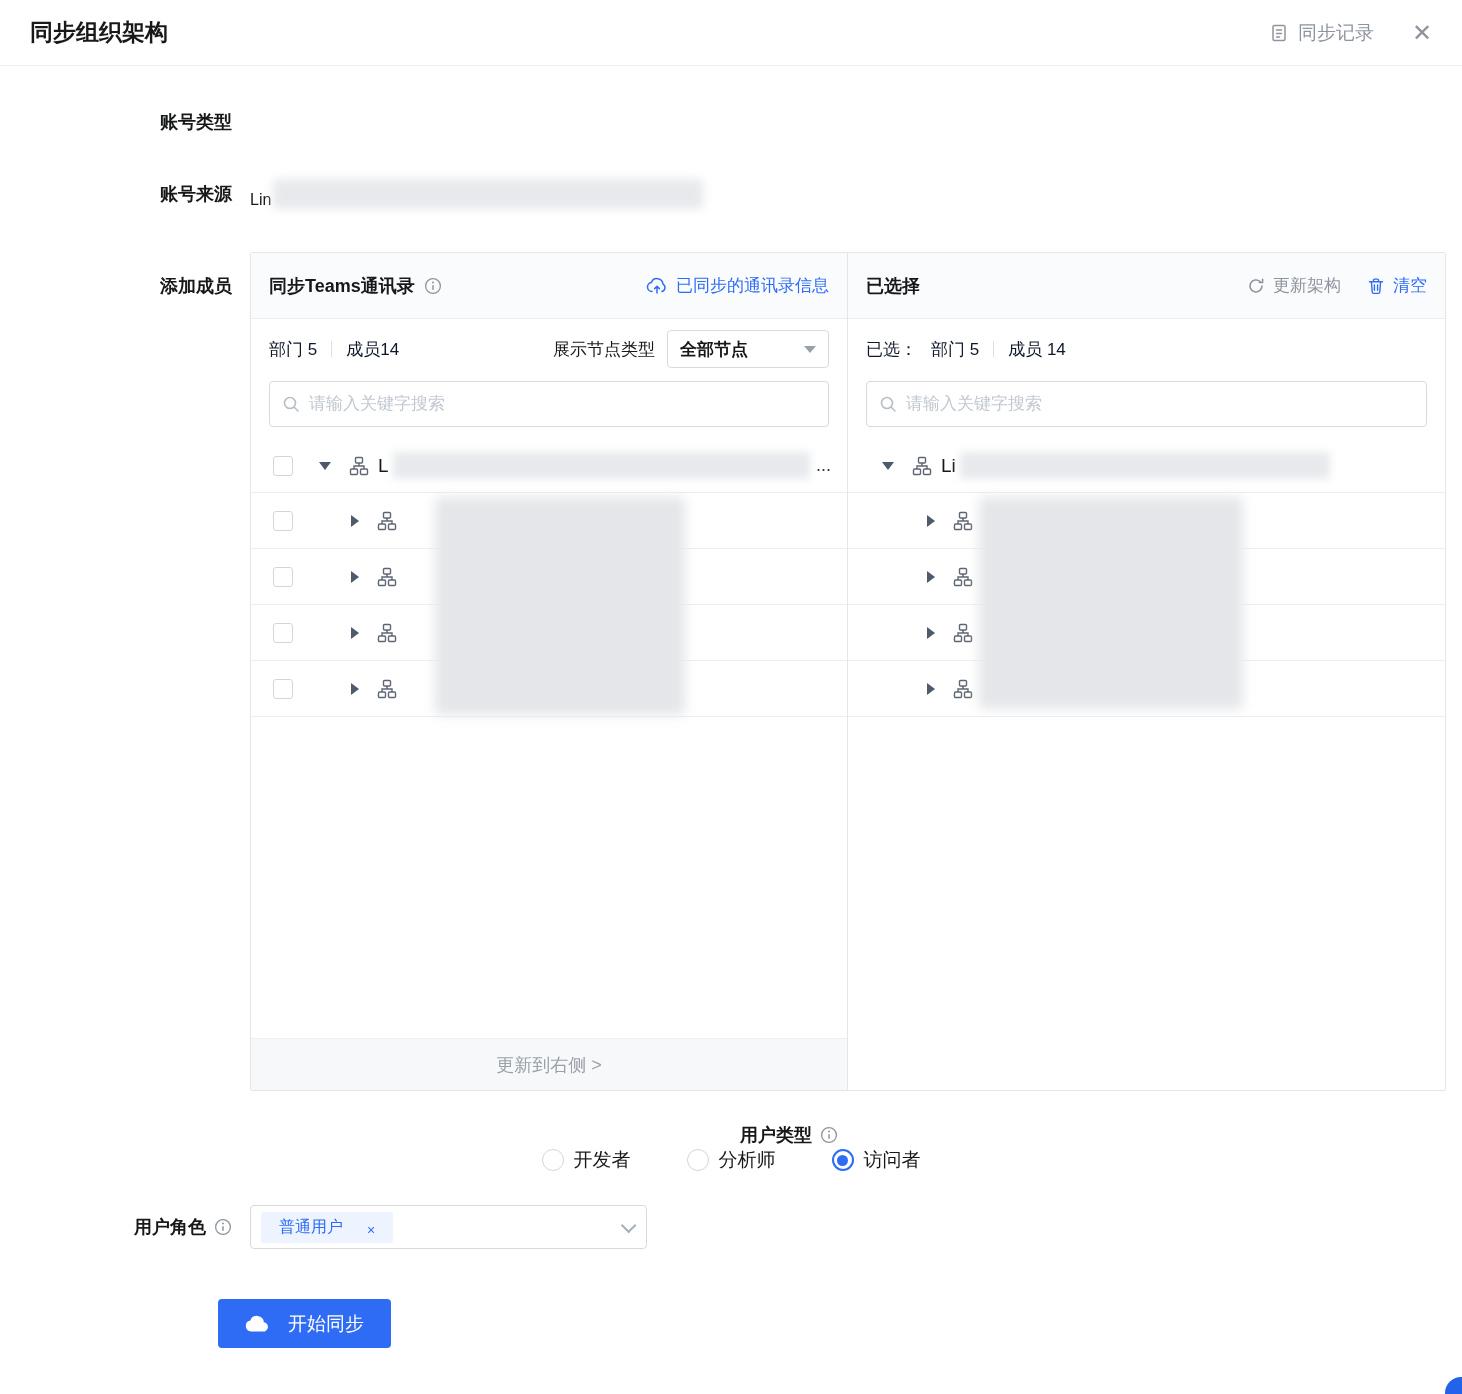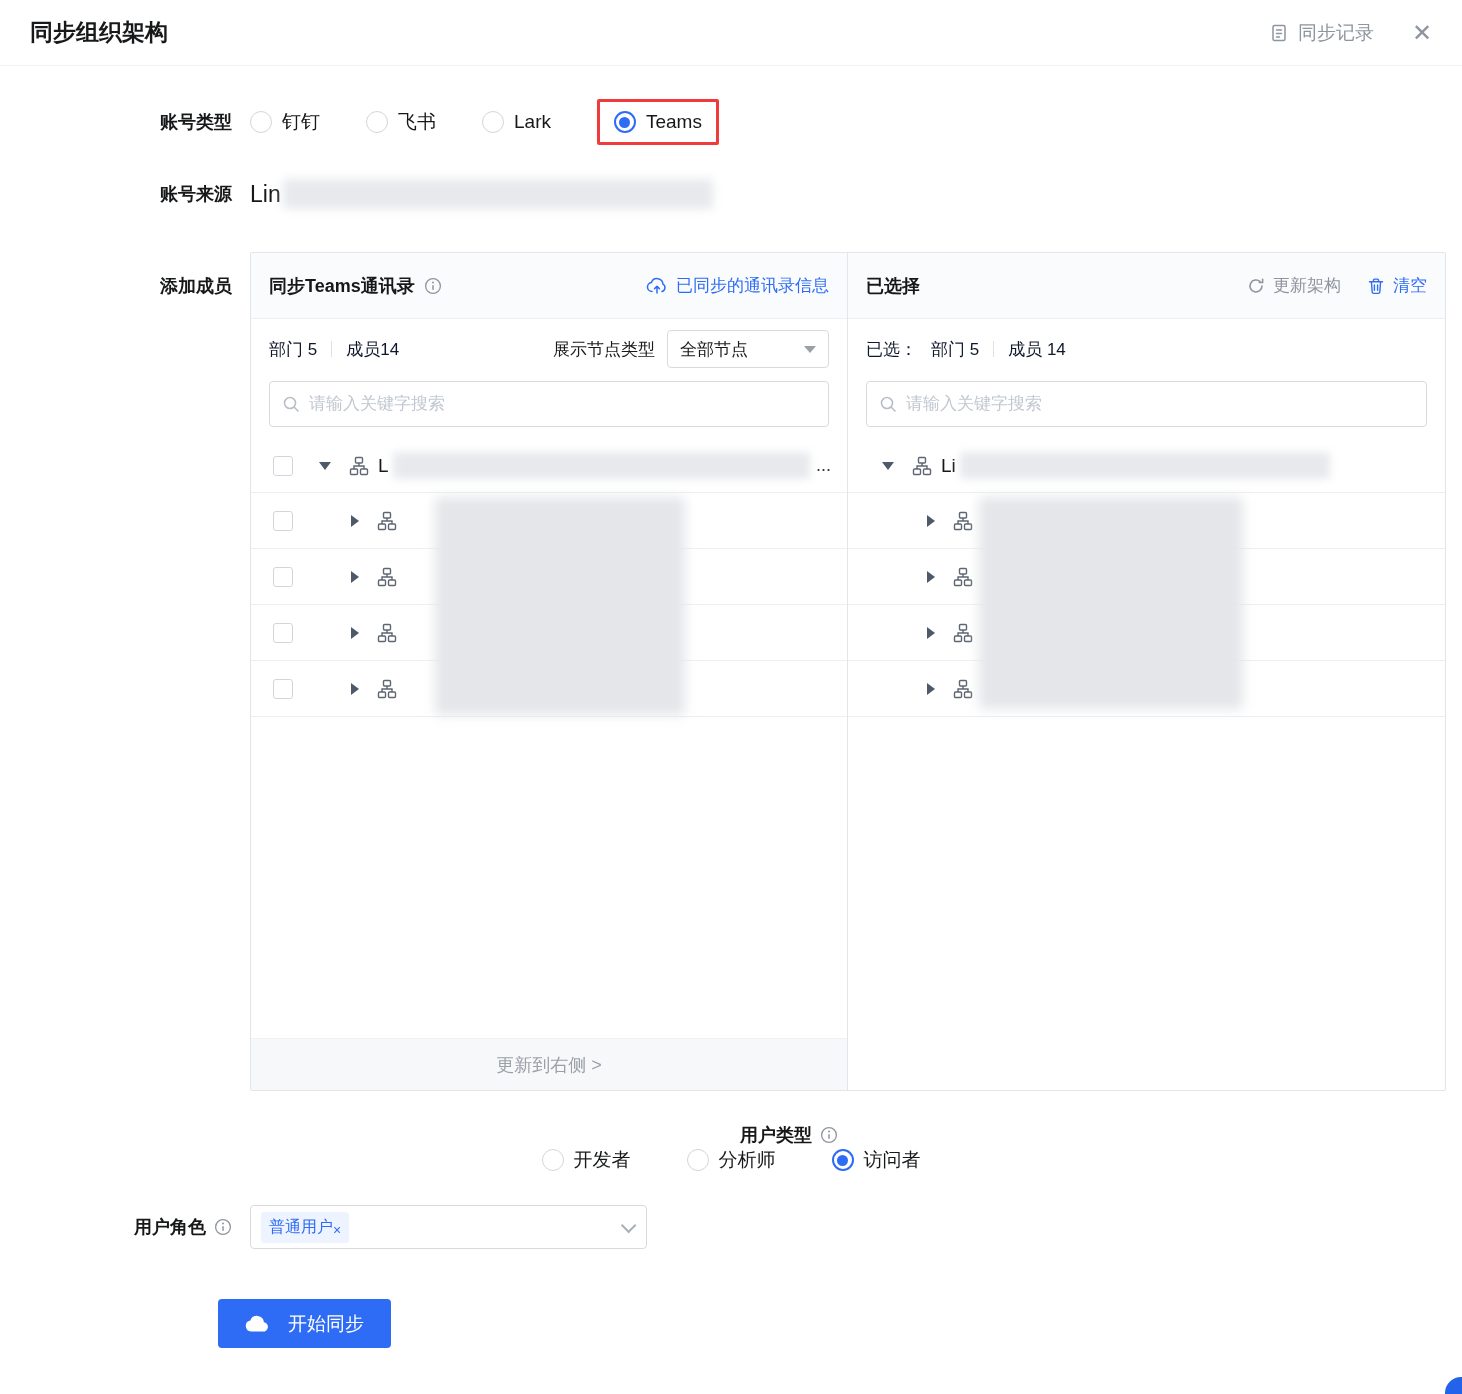--- a/index.html
+++ b/index.html
@@ -38,21 +38,21 @@
   }
   .radio.checked{ border:2px solid #2e6cf6; }
   .radio.checked::after{
     content:""; position:absolute; inset:3.5px; border-radius:50%; background:#2e6cf6;
   }
   .radio-label{ font-size:19px; color:#17181a; }
   .radio-opt.highlighted{ border:3px solid #f03b3b; padding:9px 14px; border-radius:2px; }
   
   .row-account-type{ margin-top:0; min-height:56px; }
   .row-account-source{ margin-top:26px; height:36px; }
-  .src-value{ display:flex; align-items:center; font-size:23px; }
+  .src-value{ display:flex; align-items:flex-end; font-size:16px; }
   .blur{ background:#e7e9ec; filter:blur(5px); border-radius:3px; display:inline-block; }
   .src-blur{ width:430px; height:30px; margin-left:2px; }
   
   .row-members{ align-items:flex-start; margin-top:40px; }
   .row-members .row-label{ padding-top:22px; }
   .transfer{
     flex:1; margin-right:16px; height:839px;
     border:1px solid #e3e5e8; border-radius:2px; display:flex;
   }
   .panel{ width:50%; display:flex; flex-direction:column; min-width:0; }
@@ -69,21 +69,21 @@
   .stats-row{
     height:60px; flex:none; display:flex; align-items:center;
     justify-content:space-between; padding:0 18px;
   }
   .stats{ display:flex; align-items:center; gap:14px; font-size:17px; color:#0f172a; }
   .vdiv{ width:1px; height:16px; background:#dde0e4; }
   .node-type{ display:flex; align-items:center; gap:12px; font-size:17px; }
   .select-mini{
     width:162px; height:38px; border:1px solid #d7dadf; border-radius:4px;
     display:flex; align-items:center; justify-content:space-between;
-    padding:0 12px; font-size:17px; cursor:pointer; background:#fff;
+    padding:0 12px; font-size:17px; cursor:pointer; background:#fff;font-weight:bold;
   }
   .caret-fill-down{
     width:0; height:0; border-left:6px solid transparent; border-right:6px solid transparent;
     border-top:7px solid #9aa0a8;
   }
   .search-box{
     margin:2px 18px 12px; height:46px; flex:none;
     border:1px solid #d7dadf; border-radius:4px;
     display:flex; align-items:center; padding:0 12px; gap:9px; background:#fff;
   }
@@ -135,21 +135,21 @@
   
   .row-user-type{ margin-top:32px; min-height:56px;flex-direction:column; }
   .row-user-role{ margin-top:26px; height:44px; }
   .select-tags{
     width:397px; height:44px; border:1px solid #d7dadf; border-radius:4px;
     display:flex; align-items:center; justify-content:space-between;
     padding:0 14px 0 10px; background:#fff; cursor:pointer;
   }
   .tag{
     background:#edf3ff; color:#2e6cf6; font-size:16px; border-radius:3px;
-    padding:5px 8px; display:flex; align-items:flex-end; gap:0;
+    padding:5px 18px; display:flex; align-items:flex-end; gap:24px;
   }
   .tag-close{ font-size:14px; cursor:pointer; }
   .chevron-thin{
     width:11px; height:11px; border-right:2px solid #a9afb8; border-bottom:2px solid #a9afb8;
     transform:rotate(45deg) translateY(-3px);
   }
   
   .submit-row{ margin-top:50px; margin-left:218px; }
   .submit-btn{
     display:inline-flex; align-items:center; gap:20px;
@@ -181,38 +181,20 @@
       </div>
       <div class="close-btn">✕</div>
     </div>
   </header>
 
   <div class="form">
 
     <div class="row row-account-type">
       <div class="row-label">
         <span>账号类型</span>
-      </div>
-      <div class="radio-group">
-        <label class="radio-opt">
-          <span class="radio"></span>
-          <span class="radio-label">钉钉</span>
-        </label>
-        <label class="radio-opt">
-          <span class="radio"></span>
-          <span class="radio-label">飞书</span>
-        </label>
-        <label class="radio-opt">
-          <span class="radio"></span>
-          <span class="radio-label">Lark</span>
-        </label>
-        <label class="radio-opt highlighted">
-          <span class="radio checked"></span>
-          <span class="radio-label">Teams</span>
-        </label>
       </div>
     </div>
 
     <div class="row row-account-source">
       <div class="row-label">
         <span>账号来源</span>
       </div>
       <div class="src-value">
         <span>Lin</span>
         <span class="blur src-blur"></span>

